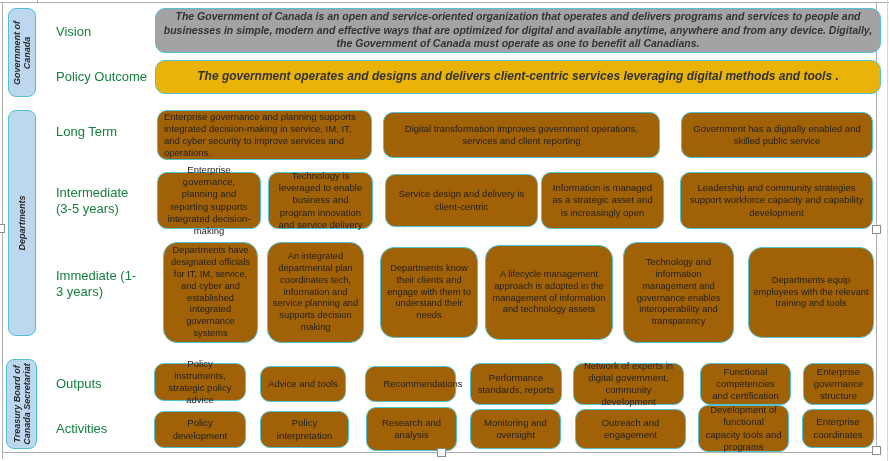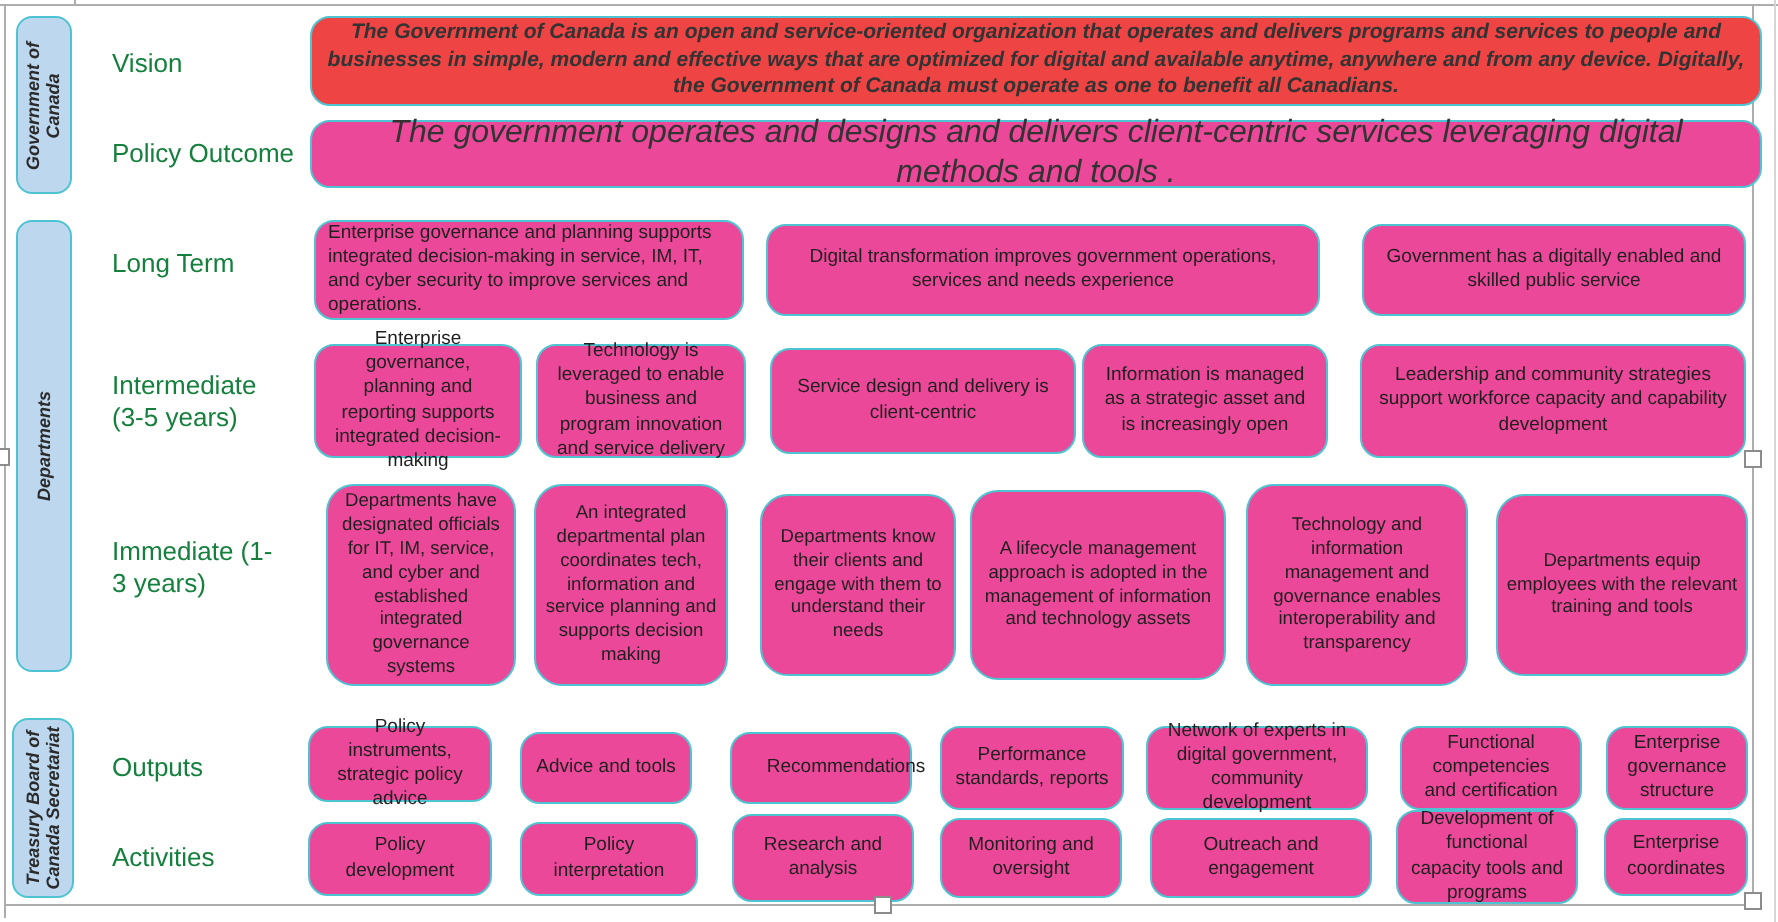--- a/index.html
+++ b/index.html
@@ -22,27 +22,27 @@
     transform:translate(-50%,-50%) rotate(-90deg);
     text-align:center;font-style:italic;font-size:9px;line-height:1.15;
     color:#2b2b2b;font-weight:600;
   }
   .row-label{
     position:absolute;left:56px;width:92px;font-size:13px;line-height:1.25;
     color:#15803d;
   }
   .box{
     position:absolute;border:1.5px solid #4ec3d2;border-radius:10px;
-    background:#ec4899;display:flex;align-items:center;justify-content:center;
+    background:#a16207;display:flex;align-items:center;justify-content:center;
     text-align:center;font-size:9.5px;line-height:1.28;color:#1f1f1f;
     padding:3px 6px;box-sizing:border-box;
   }
   .box.rad-lg{border-radius:14px;}
-  .box.fill-blue{background:#ef4444;font-style:italic;font-weight:600;color:#333333;font-size:10.5px;}
-  .box.fill-gray{background:#ec4899;font-style:italic;font-weight:400;color:#333333;font-size:16px;}
+  .box.fill-blue{background:#a3a3a3;font-style:italic;font-weight:600;color:#333333;font-size:10.5px;}
+  .box.fill-gray{background:#eab308;font-style:italic;font-weight:700;color:#333333;font-size:12px;}
   .box.ta-left{text-align:left;}
   .box.txt-sm{font-size:9.3px;padding:2px 4px;}
 </style>
 </head>
 <body>
 
 <div class="frame-line" style="left:0;top:2px;width:889px;height:1px;"></div>
 <div class="frame-line" style="left:37px;top:0;width:1px;height:2px;"></div>
 <div class="frame-line" style="left:2px;top:2px;width:1px;height:457px;"></div>
 <div class="frame-line" style="left:2px;top:452px;width:875px;height:1px;"></div>
@@ -64,21 +64,21 @@
 <div class="row-label" style="top:124px;">Long Term</div>
 <div class="row-label" style="top:185px;width:86px;">Intermediate (3-5 years)</div>
 <div class="row-label" style="top:268px;width:86px;">Immediate (1-3 years)</div>
 <div class="row-label" style="top:376px;">Outputs</div>
 <div class="row-label" style="top:421px;">Activities</div>
 
 <div class="box fill-blue" style="left:155px;top:8px;width:726px;height:45px;">The Government of Canada is an open and service-oriented organization that operates and delivers programs and services to people and businesses in simple, modern and effective ways that are optimized for digital and available anytime, anywhere and from any device. Digitally, the Government of Canada must operate as one to benefit all Canadians.</div>
 <div class="box fill-gray" style="left:155px;top:60px;width:726px;height:34px;">The government operates and designs and delivers client-centric services leveraging digital methods and tools .</div>
 
 <div class="box ta-left" style="left:157px;top:110px;width:215px;height:50px;">Enterprise governance and planning supports integrated decision-making in service, IM, IT, and cyber security to improve services and operations.</div>
-<div class="box" style="left:383px;top:112px;width:277px;height:46px;">Digital transformation improves government operations, services and needs experience</div>
+<div class="box" style="left:383px;top:112px;width:277px;height:46px;">Digital transformation improves government operations, services and client reporting</div>
 <div class="box" style="left:681px;top:112px;width:192px;height:46px;">Government has a digitally enabled and skilled public service</div>
 
 <div class="box" style="left:157px;top:172px;width:104px;height:57px;">Enterprise governance, planning and reporting supports integrated decision-making</div>
 <div class="box" style="left:268px;top:172px;width:105px;height:57px;">Technology is leveraged to enable business and program innovation and service delivery</div>
 <div class="box" style="left:385px;top:174px;width:153px;height:53px;">Service design and delivery is client-centric</div>
 <div class="box" style="left:541px;top:172px;width:123px;height:57px;">Information is managed as a strategic asset and is increasingly open</div>
 <div class="box" style="left:680px;top:172px;width:193px;height:57px;">Leadership and community strategies support workforce capacity and capability development</div>
 
 <div class="box rad-lg txt-sm" style="left:163px;top:242px;width:95px;height:101px;">Departments have designated officials for IT, IM, service, and cyber and established integrated governance systems</div>
 <div class="box rad-lg txt-sm" style="left:267px;top:242px;width:97px;height:101px;">An integrated departmental plan coordinates tech, information and service planning and supports decision making</div>

